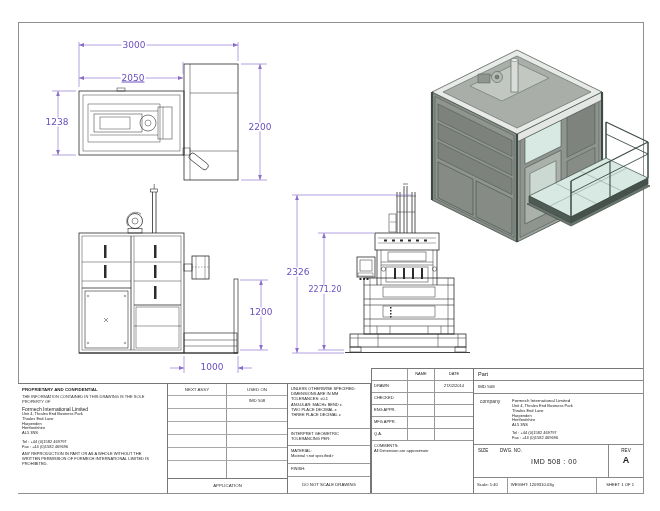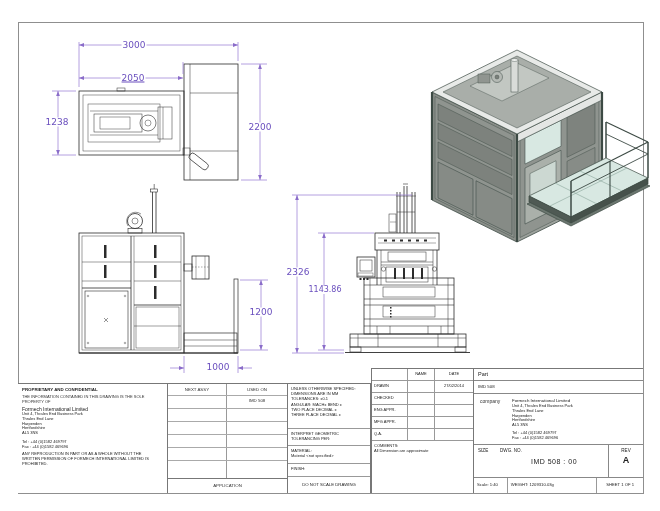--- a/index.html
+++ b/index.html
@@ -306,23 +306,23 @@
       <line x1="318" y1="350" x2="344" y2="350"></line>
       <line x1="324" y1="233" x2="324" y2="350" marker-start="url(#arr)" marker-end="url(#arr)"></line>
     </g>
   </svg>
 
   <span class="dim" style="left:134px;top:45px;">3000</span>
   <span class="dim" style="left:133px;top:78px;text-decoration:underline;">2050</span>
   <span class="dim" style="left:57px;top:122px;text-align:right;">1238</span>
   <span class="dim" style="left:260px;top:127px;">2200</span>
   <span class="dim" style="left:261px;top:312px;">1200</span>
-  <span class="dim" style="left:218px;top:367px;text-align:center;">1000</span>
+  <span class="dim" style="left:212px;top:367px;text-align:center;">1000</span>
   <span class="dim" style="left:298px;top:272px;">2326</span>
-  <span class="dim small" style="left:325px;top:290px;">1143.86</span>
+  <span class="dim small" style="left:325px;top:290px;">2271.20</span>
 
   <div class="tb tb-left">
     <div class="fine-b blurry">PROPRIETARY AND CONFIDENTIAL</div>
     <div class="fine blurry" style="width:128px;margin-top:2px;">THE INFORMATION CONTAINED IN THIS DRAWING IS THE SOLE PROPERTY OF</div>
     <div class="name blurry">Formech International Limited</div>
     <div class="addr blurry">
       <div>Unit 4, Thrales End Business Park</div>
       <div>Thrales End Lane</div>
       <div>Harpenden</div>
       <div>Hertfordshire</div>

